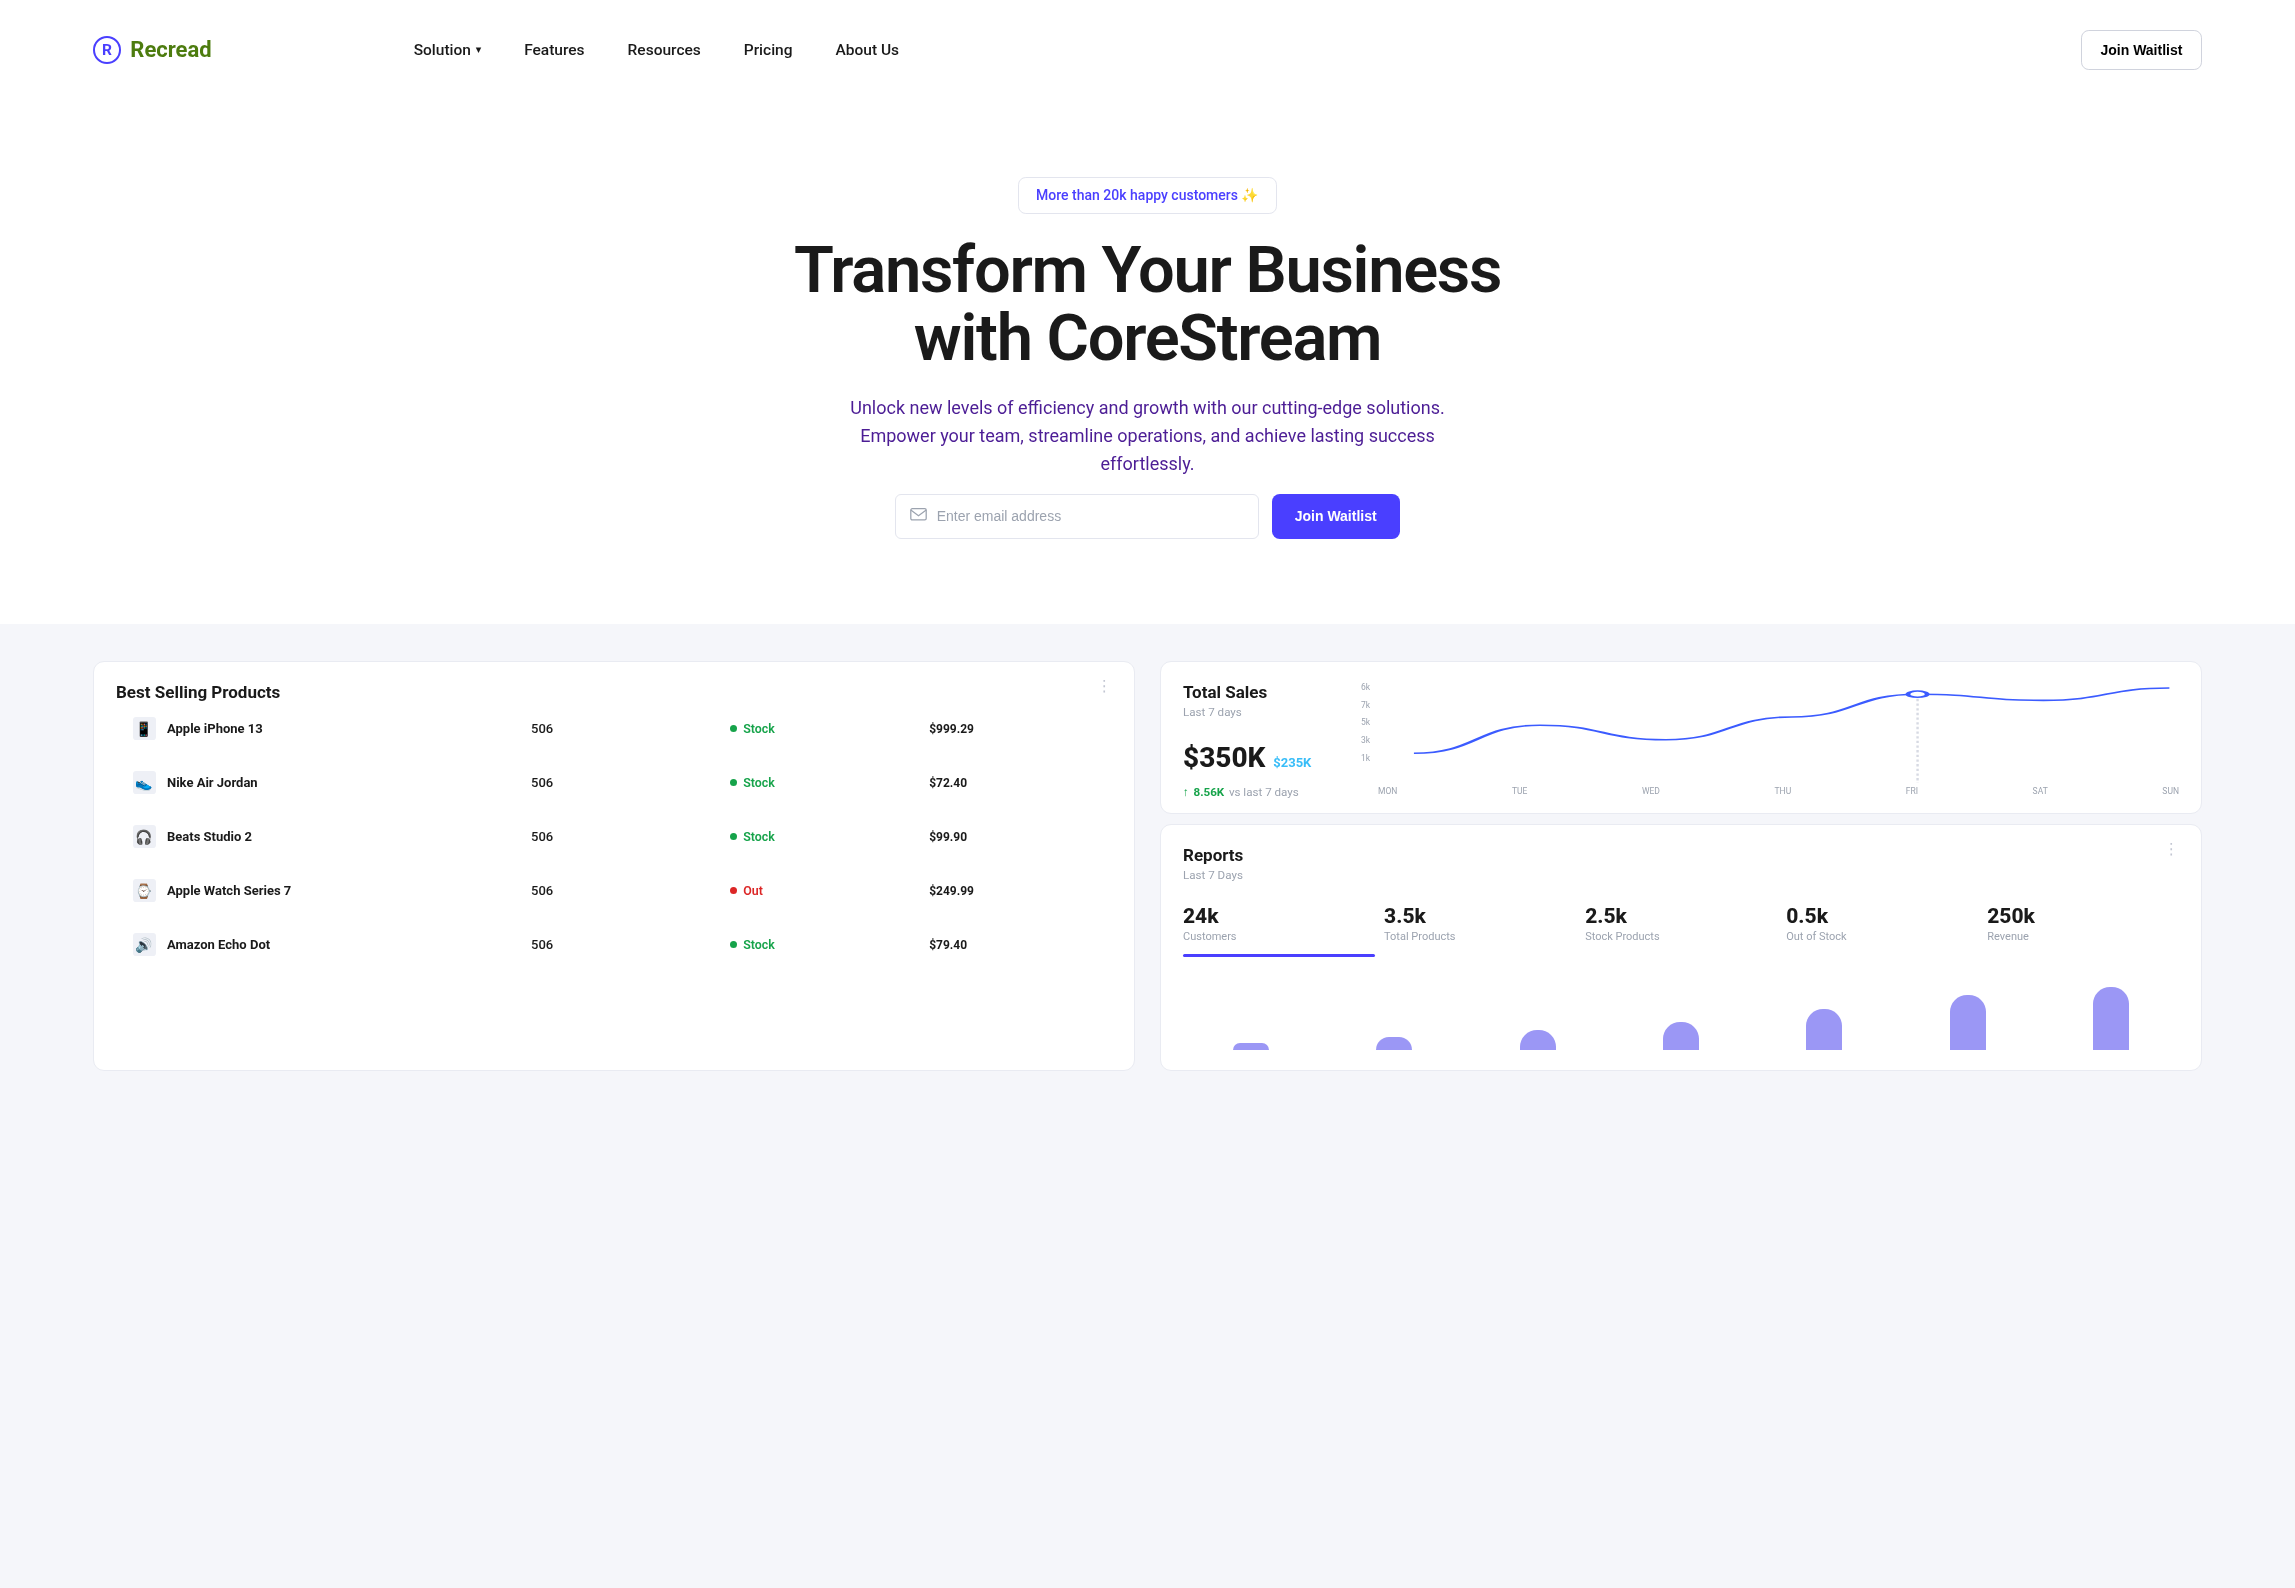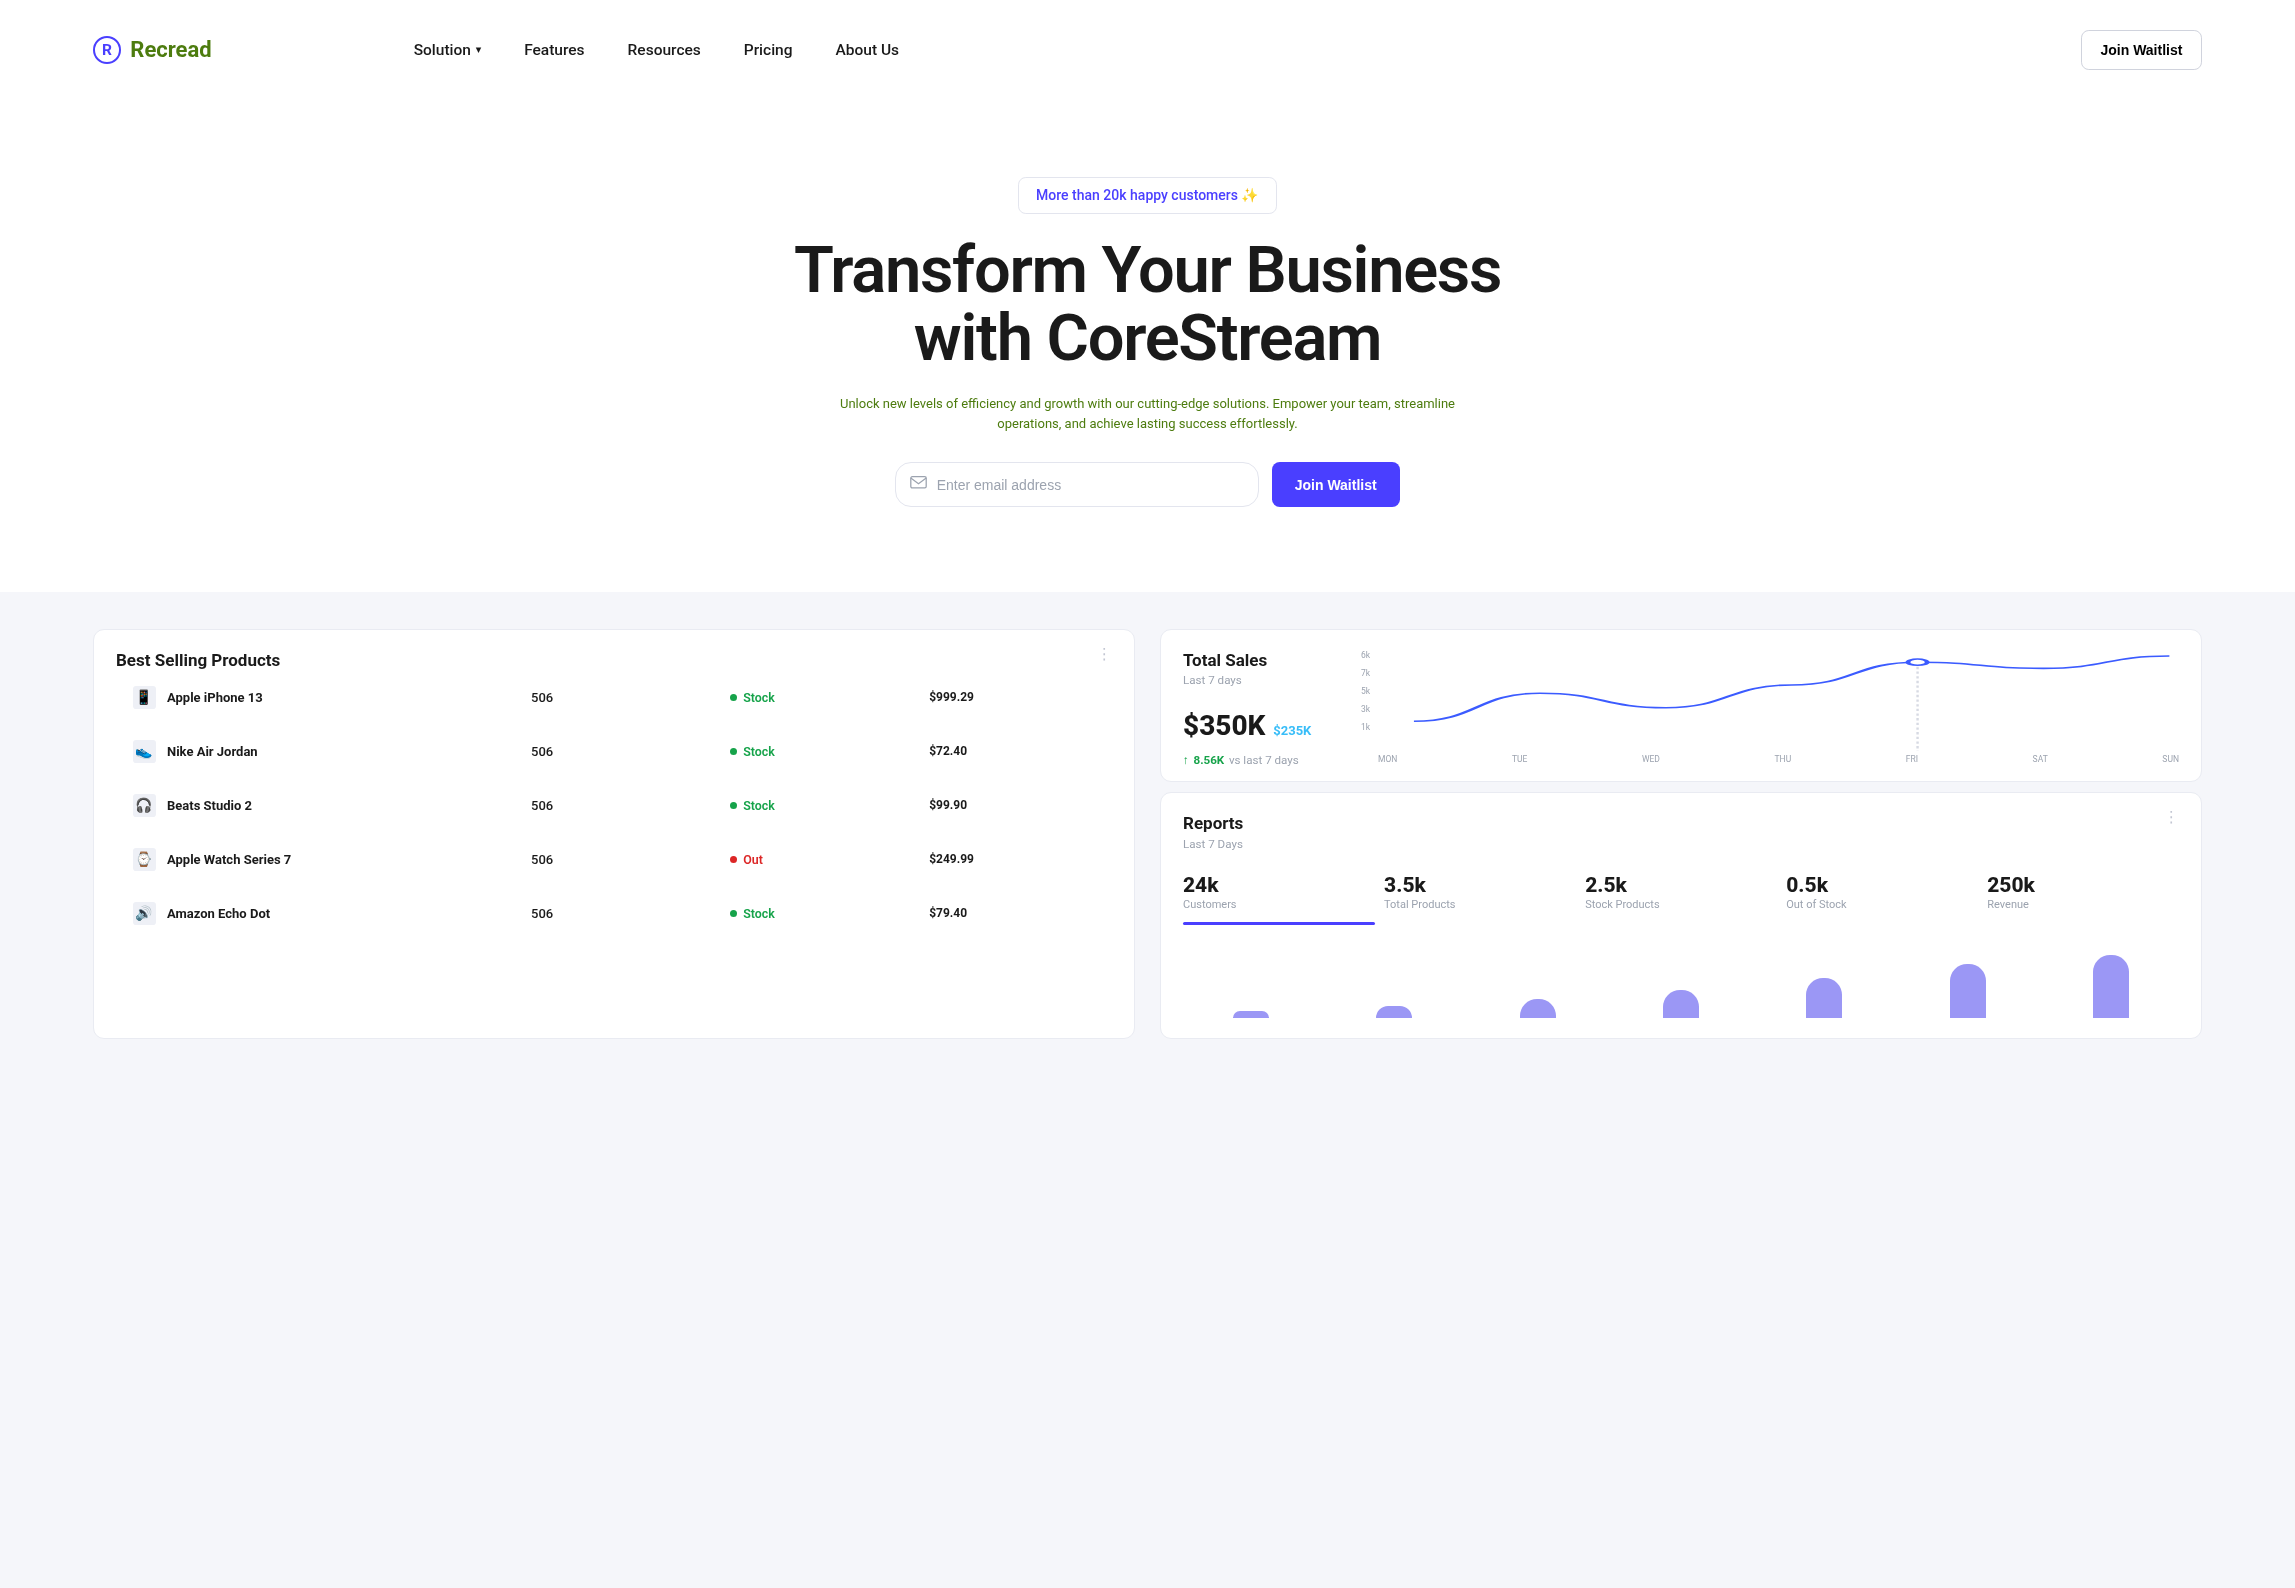--- a/index.html
+++ b/index.html
@@ -84,36 +84,36 @@
 }
 .hero-title {
   font-size: 65px;
   font-weight: 600;
   line-height: 1.05;
   letter-spacing: -0.02em;
   color: #1a1a1a;
   margin-bottom: 22px;
 }
 .hero-sub {
-  font-size: 13px;
-  color: #4d7c0f;
+  font-size: 18px;
+  color: #4c1d95;
   max-width: 636px;
-  margin: 0 auto 28px;
+  margin: 0 auto 16px;
   line-height: 1.55;
 }
 .email-row {
   display: flex;
   justify-content: center;
   gap: 12.4px;
 }
 .email-input-wrap {
   display: flex;
   align-items: center;
   border: 1.2px solid #e3e5ee;
-  border-radius: 16px;
+  border-radius: 6px;
   padding: 0 14px;
   width: 364px;
   height: 45px;
   background: #fff;
 }
 .email-icon {
   color: #9ca3af;
   margin-right: 9.3px;
 }
 .email-input {

